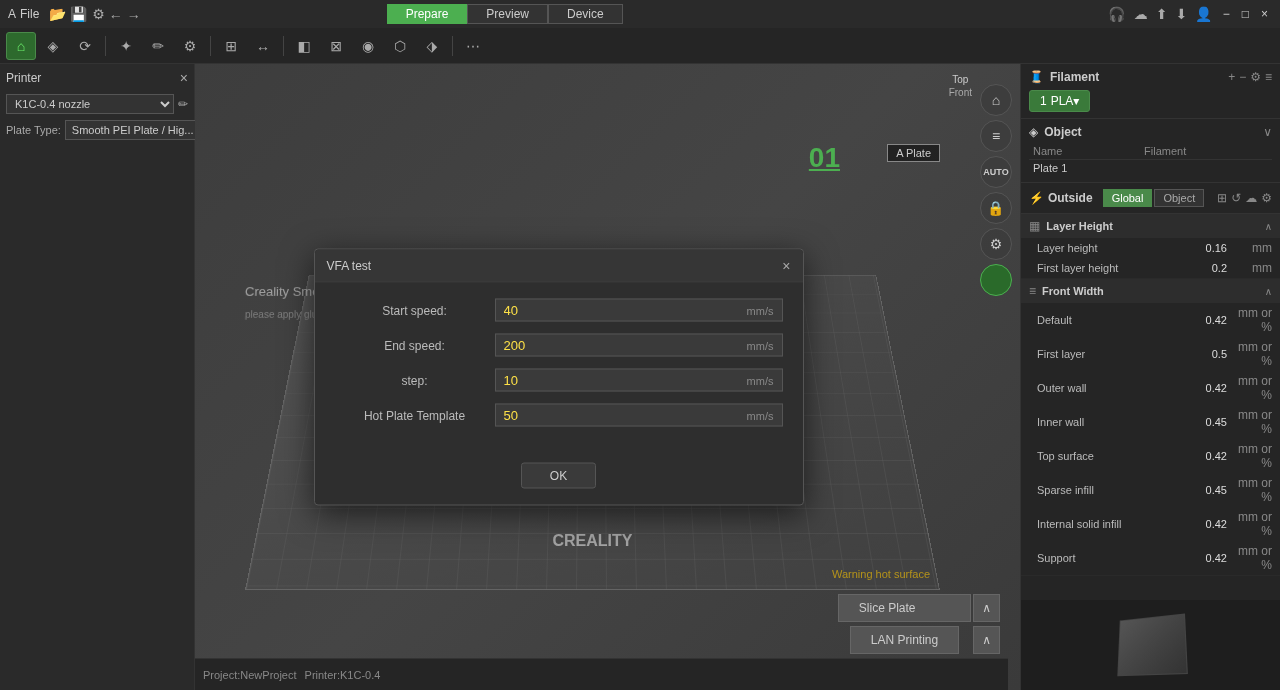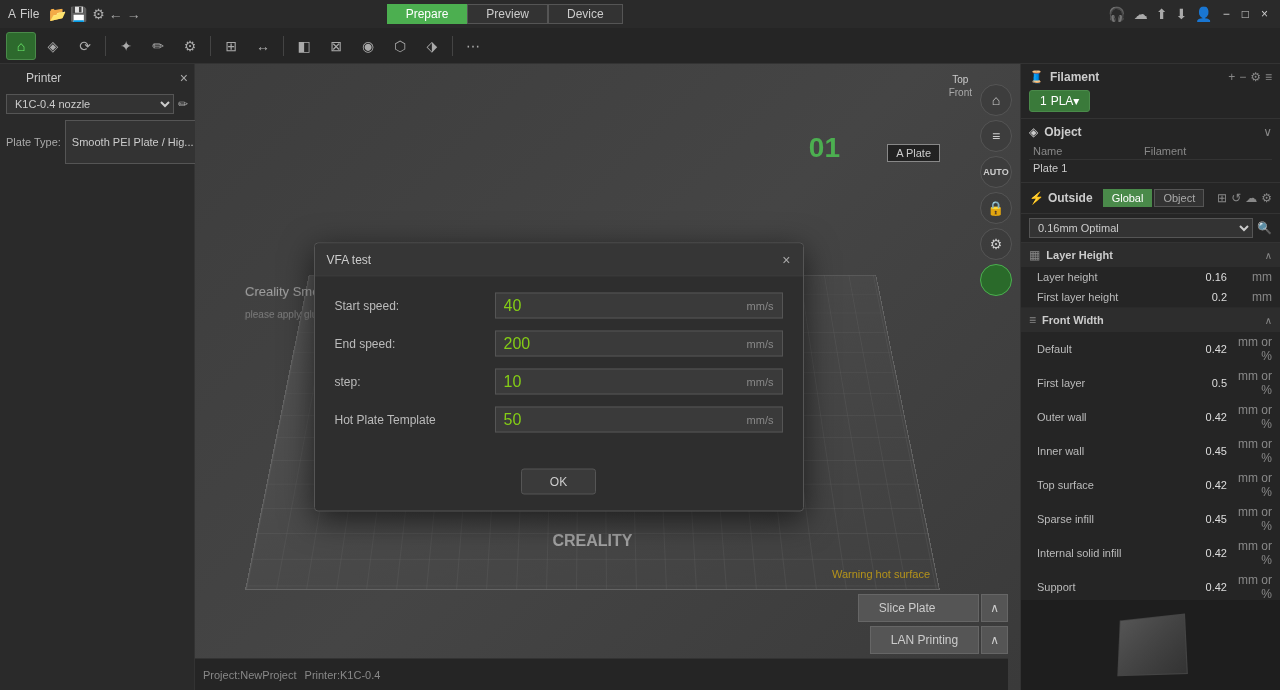--- a/index.html
+++ b/index.html
@@ -24,39 +24,39 @@
     #toolbar .tool-btn { width: 30px; height: 28px; display: flex; align-items: center; justify-content: center; border-radius: 3px; cursor: pointer; color: #aaa; font-size: 14px; }
     #toolbar .tool-btn.active { background: #2d6a2d; color: #6cf06c; border: 1px solid #4a8a4a; }
     #toolbar .separator { width: 1px; height: 20px; background: #444; margin: 0 3px; }
 
     
     #main { display: flex; height: 626px; }
 
     
     #left-panel { width: 195px; background: #2a2a2a; border-right: 1px solid #333; padding: 6px; flex-shrink: 0; }
     #left-panel .panel-header { display: flex; justify-content: space-between; align-items: center; margin-bottom: 8px; }
-    #left-panel .panel-title { font-size: 12px; color: #ccc; margin-left: 20px; }
+    #left-panel .panel-title { font-size: 12px; color: #ccc; }
     #left-panel .close-btn { cursor: pointer; color: #aaa; font-size: 14px; }
     #left-panel .printer-select { display: flex; align-items: center; gap: 4px; margin-bottom: 6px; }
     #left-panel .printer-select select { flex: 1; background: #333; border: 1px solid #555; color: #ccc; padding: 2px 4px; font-size: 11px; }
     #left-panel .printer-select .edit-btn { cursor: pointer; color: #aaa; }
     #left-panel .plate-type { display: flex; align-items: center; gap: 4px; }
     #left-panel .plate-type label { color: #aaa; font-size: 11px; white-space: nowrap; }
-    #left-panel .plate-type select { flex: 1; background: #333; border: 1px solid #555; color: #ccc; padding: 14px 2px; font-size: 11px; }
+    #left-panel .plate-type select { flex: 1; background: #333; border: 1px solid #555; color: #ccc; padding: 2px 2px; font-size: 11px; }
 
     
     #canvas-area { flex: 1; background: #3a3a3a; position: relative; overflow: hidden; }
     #canvas-bg { width: 100%; height: 100%; background: linear-gradient(135deg, #3d3d3d 0%, #454545 50%, #3a3a3a 100%); position: relative; }
 
     
     #plate-visual { position: absolute; top: 60px; left: 30px; right: 60px; bottom: 80px; }
     .plate-surface { position: absolute; top: 40px; left: 20px; right: 20px; bottom: 20px; background: linear-gradient(145deg, #555 0%, #4a4a4a 40%, #404040 100%); border: 1px solid #666; transform: perspective(800px) rotateX(25deg); transform-origin: bottom center; }
     .plate-grid { position: absolute; inset: 0; background-image: linear-gradient(rgba(100,100,100,0.3) 1px, transparent 1px), linear-gradient(90deg, rgba(100,100,100,0.3) 1px, transparent 1px); background-size: 30px 30px; }
     .plate-a-badge { position: absolute; top: 20px; right: 20px; background: rgba(0,0,0,0.5); border: 1px solid #888; padding: 2px 8px; color: #ccc; font-size: 11px; }
-    .plate-number { position: absolute; top: 8px; right: 120px; color: #4caf50; font-size: 28px; font-weight: bold; }
+    .plate-number { position: absolute; top: 18px; right: 120px; color: #4caf50; font-size: 28px; font-weight: bold; text-decoration: underline; }
     .plate-text-main { position: absolute; top: 160px; left: 20px; color: rgba(255,255,255,0.5); font-size: 13px; transform: perspective(400px) rotateX(15deg); }
     .plate-text-sub { position: absolute; top: 185px; left: 20px; color: rgba(255,255,255,0.3); font-size: 10px; transform: perspective(400px) rotateX(15deg); }
     .warning-text { position: absolute; bottom: 30px; right: 30px; color: rgba(255,200,0,0.6); font-size: 11px; margin-top: 20px; }
     .creality-text { position: absolute; bottom: 60px; left: 50%; transform: translateX(-50%); color: rgba(255,255,255,0.5); font-size: 16px; font-weight: bold; }
 
     
     .side-buttons { position: absolute; right: 8px; top: 20px; display: flex; flex-direction: column; gap: 4px; }
     .side-btn { width: 32px; height: 32px; border-radius: 50%; background: rgba(60,60,60,0.85); border: 1px solid #555; display: flex; align-items: center; justify-content: center; cursor: pointer; color: #ccc; font-size: 14px; }
     .side-btn.green-dot { background: #2a7a2a; border-color: #4caf50; }
 
@@ -124,23 +124,23 @@
     .rp-preview { height: 90px; background: #1e1e1e; display: flex; align-items: center; justify-content: center; }
     .preview-box { width: 70px; height: 60px; background: linear-gradient(135deg, #555 0%, #333 100%); border: 1px solid #444; transform: perspective(200px) rotateX(15deg) rotateY(-15deg); }
 
     
     #vfa-dialog { position: absolute; top: 50%; left: 50%; transform: translate(-60%, -50%); width: 490px; background: #2e2e2e; border: 1px solid #555; border-radius: 4px; z-index: 100; box-shadow: 0 8px 32px rgba(0,0,0,0.6); }
     .dialog-header { display: flex; align-items: center; justify-content: space-between; padding: 8px 12px; background: #363636; border-bottom: 1px solid #444; border-radius: 4px 4px 0 0; gap: 20px; }
     .dialog-title { color: #ccc; font-size: 12px; }
     .dialog-close { color: #aaa; cursor: pointer; font-size: 14px; }
     .dialog-body { padding: 16px 20px; }
     .dialog-row { display: flex; align-items: center; margin-bottom: 12px; }
-    .dialog-label { color: #bbb; font-size: 12px; width: 160px; }
+    .dialog-label { color: #bbb; font-size: 12px; width: 160px; text-align: center; }
     .dialog-input-wrap { flex: 1; display: flex; align-items: center; background: #3a3a3a; border: 1px solid #555; padding: 3px 8px; }
-    .dialog-input { background: transparent; border: none; color: #84cc16; font-size: 16px; width: 100%; outline: none; }
+    .dialog-input { background: transparent; border: none; color: #fde047; font-size: 13px; width: 100%; outline: none; }
     .dialog-unit { color: #888; font-size: 11px; margin-left: 4px; white-space: nowrap; }
     .dialog-footer { display: flex; justify-content: center; padding: 8px 12px 16px; }
     .dialog-ok-btn { padding: 5px 28px; background: #3a3a3a; border: 1px solid #555; color: #ccc; cursor: pointer; font-size: 12px; border-radius: 3px; }
   </style>
 </head>
 <body>
 
 <div id="topbar">
   <div class="app-menu">
     <span>A</span>
@@ -241,30 +241,30 @@
         <div class="side-btn">🔒</div>
         <div class="side-btn">⚙</div>
         <div class="side-btn green-dot" style="background:#2a6a2a;border-color:#4caf50;"></div>
       </div>
 
       <div id="bottom-bar">
         <span class="bottom-info">Project:NewProject</span>
         <span class="bottom-info">Printer:K1C-0.4</span>
       </div>
 
-      <div class="bottom-right-btns" style="position:absolute;bottom:32px;right:8px;display:flex;flex-direction:column;gap:4px;padding:4px;">
+      <div class="bottom-right-btns" style="position:absolute;bottom:32px;right:16px;display:flex;flex-direction:column;gap:4px;padding:4px;">
         <div style="display:flex;gap:2px;">
           <button class="slice-btn" style="flex:1;">
             <span>Slice Plate</span>
           </button>
           <button class="slice-btn" style="padding:6px 8px;">
             <span>∧</span>
           </button>
         </div>
-        <div style="display:flex;gap:2px;padding-left:12px;">
+        <div style="display:flex;gap:14px;padding-left:12px;">
           <button class="slice-btn" style="flex:1;">
             <span>LAN Printing</span>
           </button>
           <button class="slice-btn" style="padding:6px 8px;">
             <span>∧</span>
           </button>
         </div>
       </div>
 
       <div id="vfa-dialog">
@@ -364,29 +364,20 @@
         <button class="tab-btn">Object</button>
       </div>
       <div class="process-header-actions">
         <span>⊞</span>
         <span>↺</span>
         <span>☁</span>
         <span>⚙</span>
       </div>
     </div>
 
-    <div class="process-preset">
-      <select>
-        <option>0.16mm Optimal</option>
-        <option>0.12mm Fine</option>
-        <option>0.20mm Standard</option>
-        <option>0.28mm Draft</option>
-      </select>
-      <span class="search-icon">🔍</span>
-    </div>
 
     <div id="settings-list">
 
       <div class="settings-group">
         <div class="settings-group-header">
           <span class="settings-group-icon">▦</span>
           <span class="settings-group-title">Layer Height</span>
           <span class="settings-group-toggle">∧</span>
         </div>
         <div class="settings-row">

